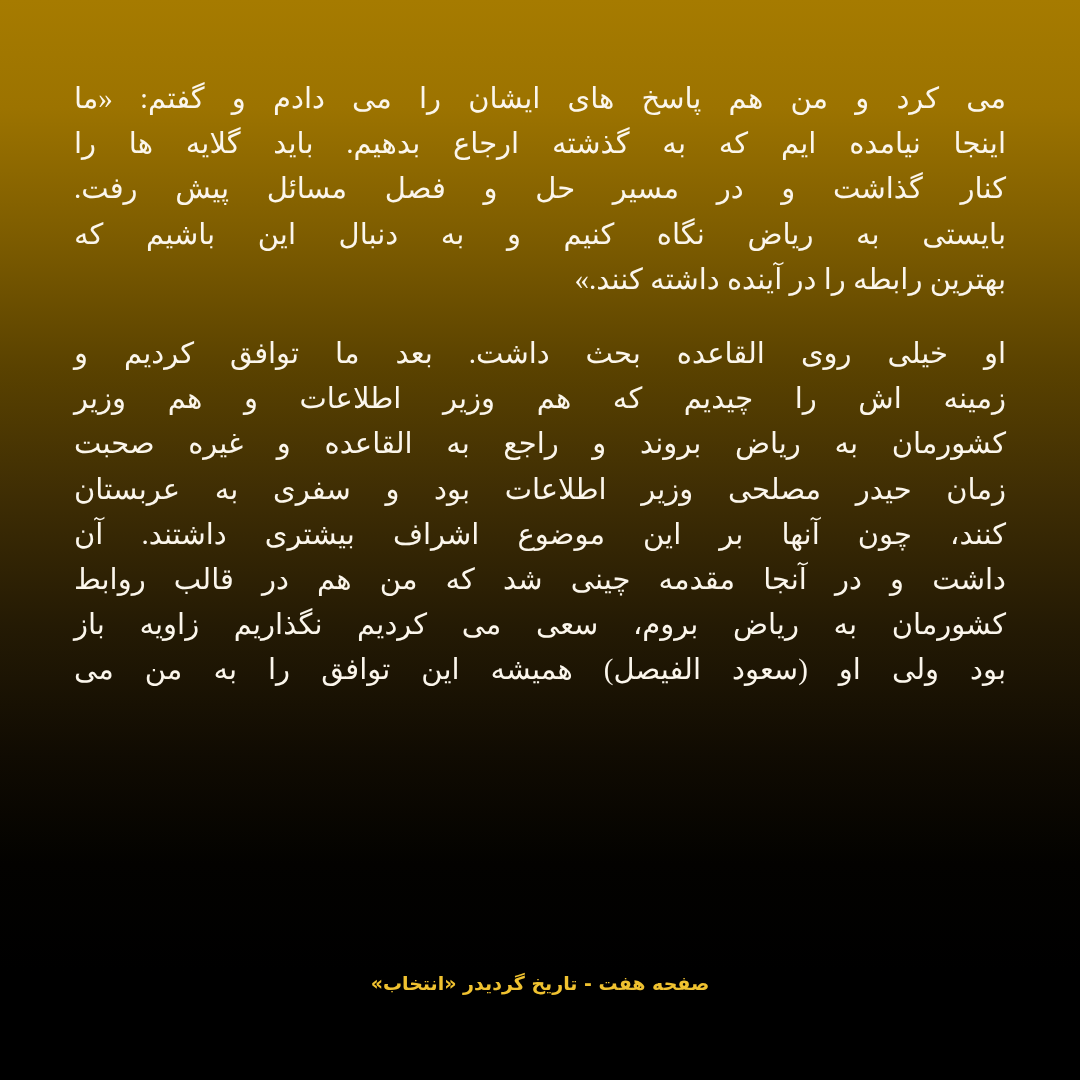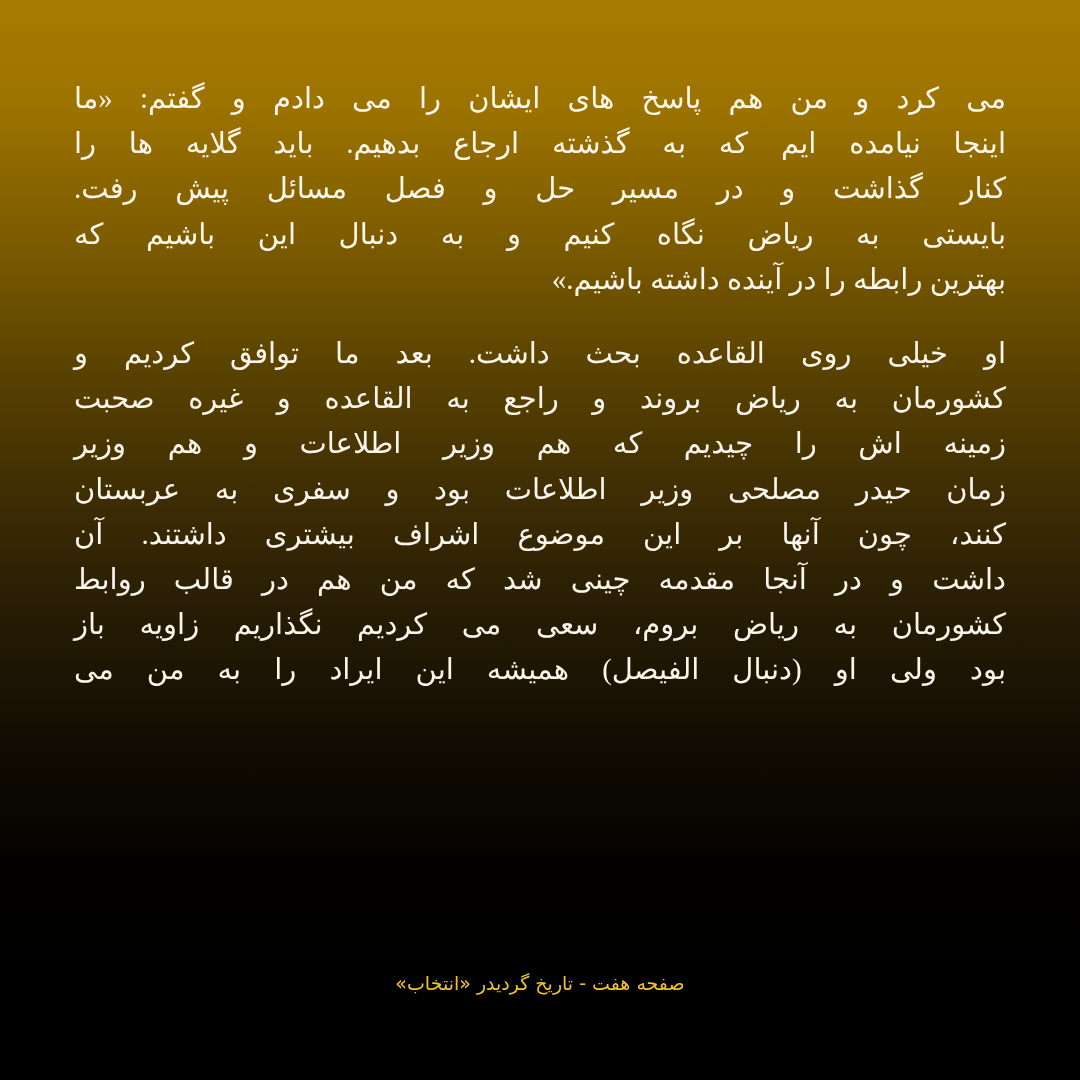--- a/index.html
+++ b/index.html
@@ -55,41 +55,41 @@
       text-align-last: right;
     }
     .footer {
       position: absolute;
       left: 0;
       right: 0;
       top: 968px;
       text-align: center;
       direction: rtl;
       color: #f0c230;
-      font-weight: normal;
+      font-weight: bold;
       font-size: 19px;
       line-height: 30px;
     }
   </style>
 </head>
 <body>
 
 <div class="content">
   <p class="paragraph paragraph-1">
     <span class="line">می کرد و من هم پاسخ های ایشان را می دادم و گفتم: «ما</span>
     <span class="line">اینجا نیامده ایم که به گذشته ارجاع بدهیم. باید گلایه ها را</span>
     <span class="line">کنار گذاشت و در مسیر حل و فصل مسائل پیش رفت.</span>
     <span class="line">بایستی به ریاض نگاه کنیم و به دنبال این باشیم که</span>
-    <span class="line last">بهترین رابطه را در آینده داشته باشیم.»</span>
+    <span class="line last">بهترین رابطه را در آینده داشته کنند.»</span>
   </p>
   <p class="paragraph paragraph-2">
     <span class="line">او خیلی روی القاعده بحث داشت. بعد ما توافق کردیم و</span>
+    <span class="line">زمینه اش را چیدیم که هم وزیر اطلاعات و هم وزیر</span>
     <span class="line">کشورمان به ریاض بروند و راجع به القاعده و غیره صحبت</span>
-    <span class="line">زمینه اش را چیدیم که هم وزیر اطلاعات و هم وزیر</span>
     <span class="line">زمان حیدر مصلحی وزیر اطلاعات بود و سفری به عربستان</span>
     <span class="line">کنند، چون آنها بر این موضوع اشراف بیشتری داشتند. آن</span>
     <span class="line">داشت و در آنجا مقدمه چینی شد که من هم در قالب روابط</span>
     <span class="line">کشورمان به ریاض بروم، سعی می کردیم نگذاریم زاویه باز</span>
-    <span class="line">بود ولی او (دنبال الفیصل) همیشه این ایراد را به من می</span>
+    <span class="line">بود ولی او (سعود الفیصل) همیشه این توافق را به من می</span>
   </p>
 </div>
 
 <div class="footer">صفحه هفت - تاریخ گردیدر «انتخاب»</div>
 
 </body></html>

